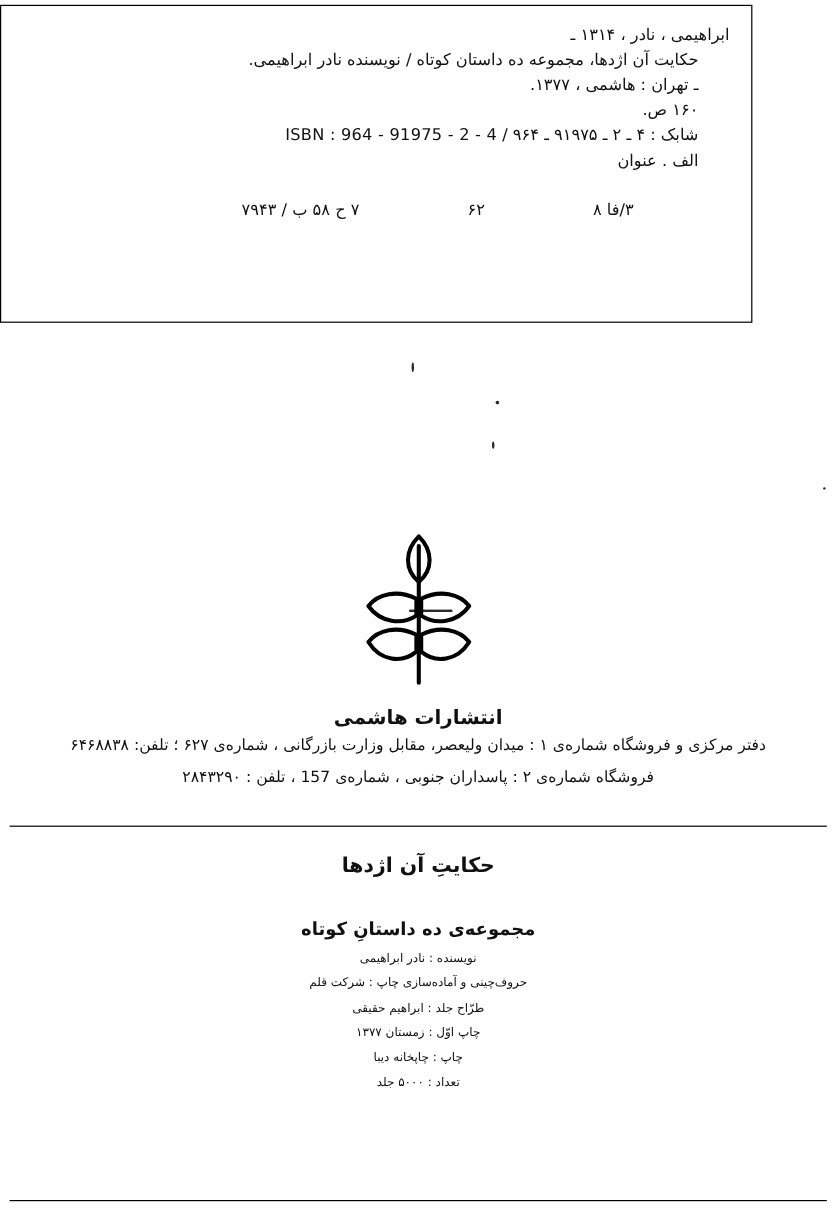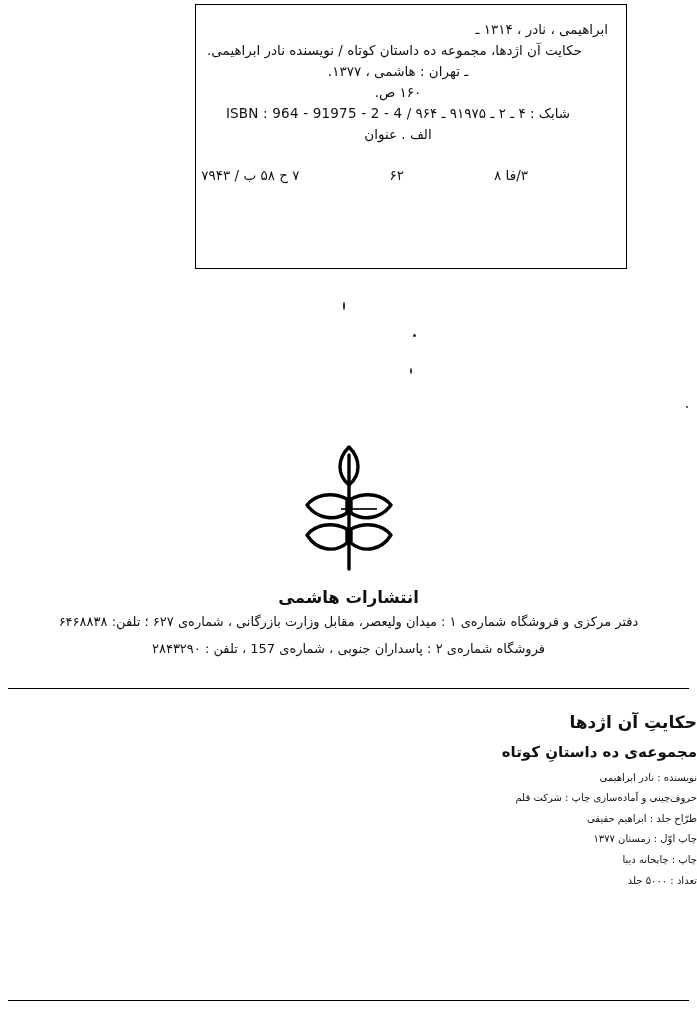--- a/index.html
+++ b/index.html
@@ -14,37 +14,36 @@
     font-family: "DejaVu Sans", "Liberation Sans", sans-serif;
     color: #111111;
     overflow: hidden;
   }
 
   
   .cip-box {
     position: absolute;
     top: 4px;
     right: 70px;
-    width: 432px;
+    width: 627px;
     height: 265px;
     border: 1.5px solid #000;
     box-sizing: border-box;
     padding: 14px 18px 10px 18px;
     direction: rtl;
   }
   .cip-line {
     font-size: 13.5px;
     line-height: 1.55;
     text-align: right;
     white-space: nowrap;
     letter-spacing: 0.2px;
   }
   .cip-line.indent {
     padding-right: 26px;
-    text-align: center;
   }
   .cip-line.isbn {
     direction: rtl;
     unicode-bidi: isolate;
   }
   .cip-footrow {
     display: flex;
     flex-direction: row;
     justify-content: flex-start;
     gap: 90px;
@@ -104,31 +103,33 @@
   }
   #rule-top  { top: 688px; }
   #rule-bot  { top: 1000px; }
 
   
   .colophon {
     position: absolute;
     top: 706px;
     right: 0;
     left: 0;
+    text-align: center;
     direction: rtl;
   }
   .colophon-title {
     font-size: 17px;
     font-weight: bold;
     line-height: 1.9;
   }
   .colophon-sub {
     font-size: 15px;
     font-weight: bold;
     line-height: 1.95;
+    margin-top: 22px;
   }
   .colophon-row {
     font-size: 10px;
     line-height: 2.06;
     white-space: nowrap;
   }
 </style>
 </head>
 <body>
 

